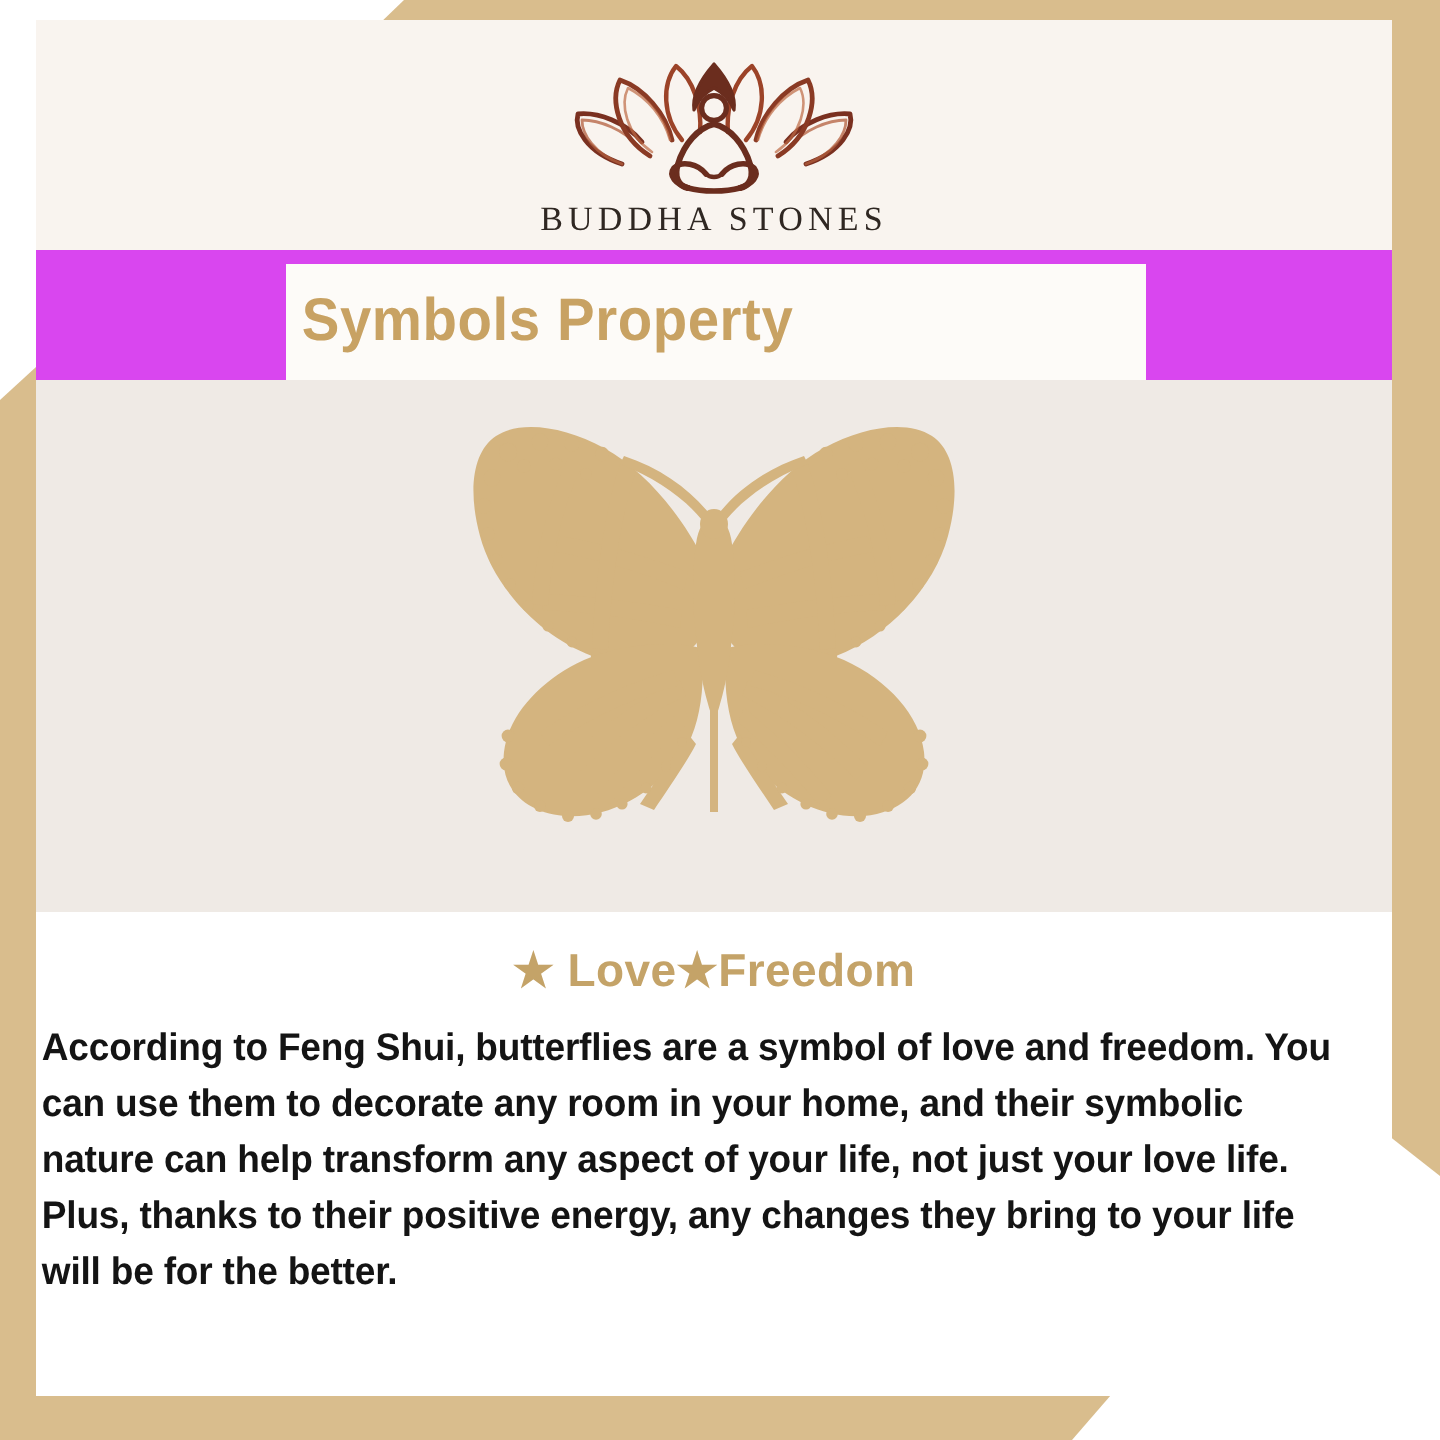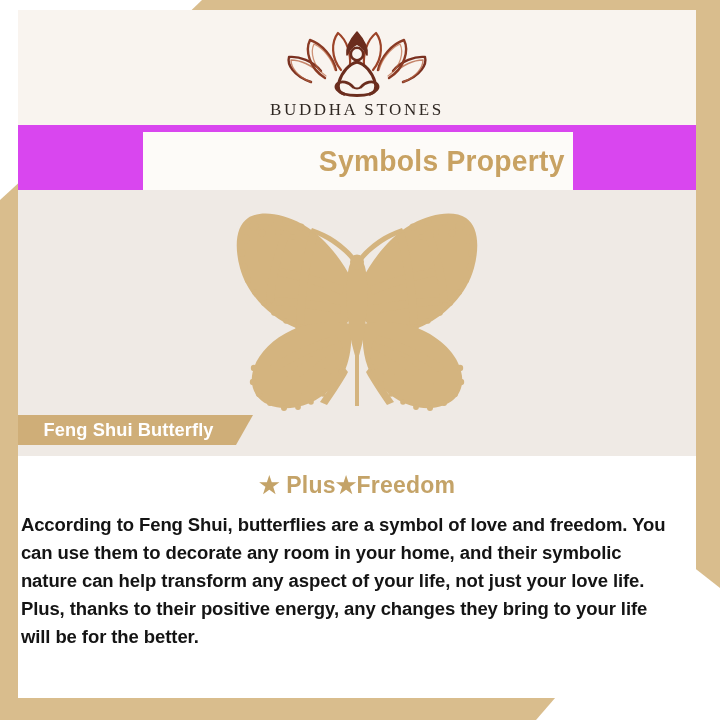--- a/index.html
+++ b/index.html
@@ -106,21 +106,21 @@
   
   #title-banner {
     position: absolute;
     left: 125px;
     top: 122px;
     width: 430px;
     height: 58px;
     background: #fdfbf8;
     display: flex;
     align-items: center;
-    justify-content: flex-end;
+    justify-content: flex-start;
   }
   #title-banner-text {
     font-family: "Liberation Sans Narrow", "Liberation Sans", sans-serif;
     font-size: 30px;
     font-weight: bold;
     color: #c8a263;
     letter-spacing: 0.3px;
     transform: scaleX(0.94);
   }
 
@@ -395,23 +395,20 @@
 
             <path d="M163 150 L163 204 L167 204 L167 150 Z"></path>
 
             <path d="M162 54 C152 42 138 32 120 26 L118 30 C136 37 150 47 159 58 Z"></path>
             <path d="M168 54 C178 42 192 32 210 26 L212 30 C194 37 180 47 171 58 Z"></path>
           </g>
         </svg>
       </div>
     </div>
 
-    <div id="fs-tag">
-      <span id="fs-tag-label">Feng Shui Butterfly</span>
-    </div>
 
     <div id="text-panel">
-      <div id="subhead">★ Plus★Freedom</div>
+      <div id="subhead">★ Love★Freedom</div>
       <p id="body-copy">According to Feng Shui, butterflies are a symbol of love and freedom. You can use them to decorate any room in your home, and their symbolic nature can help transform any aspect of your life, not just your love life. Plus, thanks to their positive energy, any changes they bring to your life will be for the better.</p>
     </div>
 
   </div>
 </div>
 
 </body></html>

